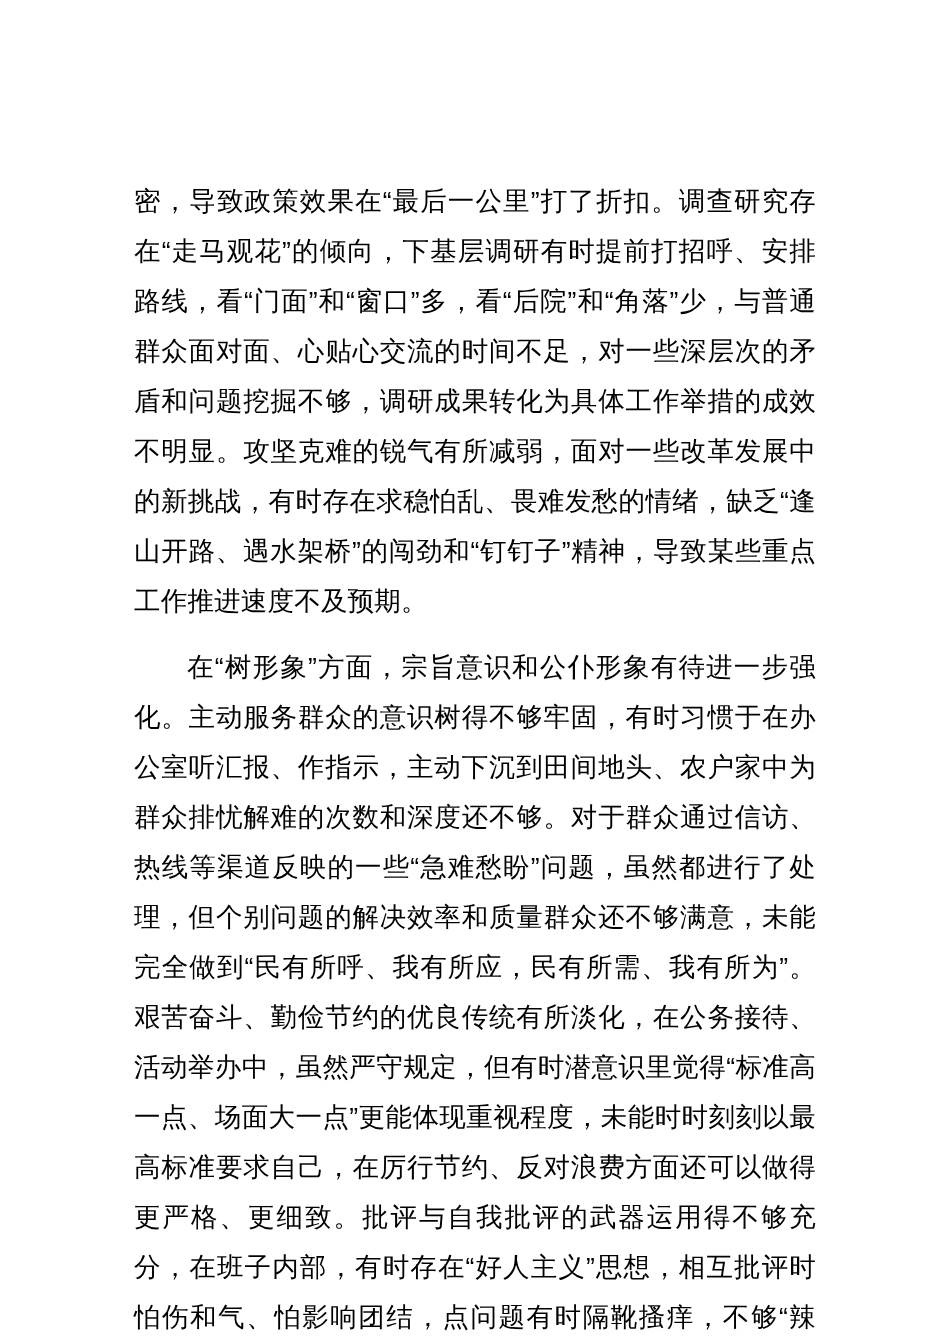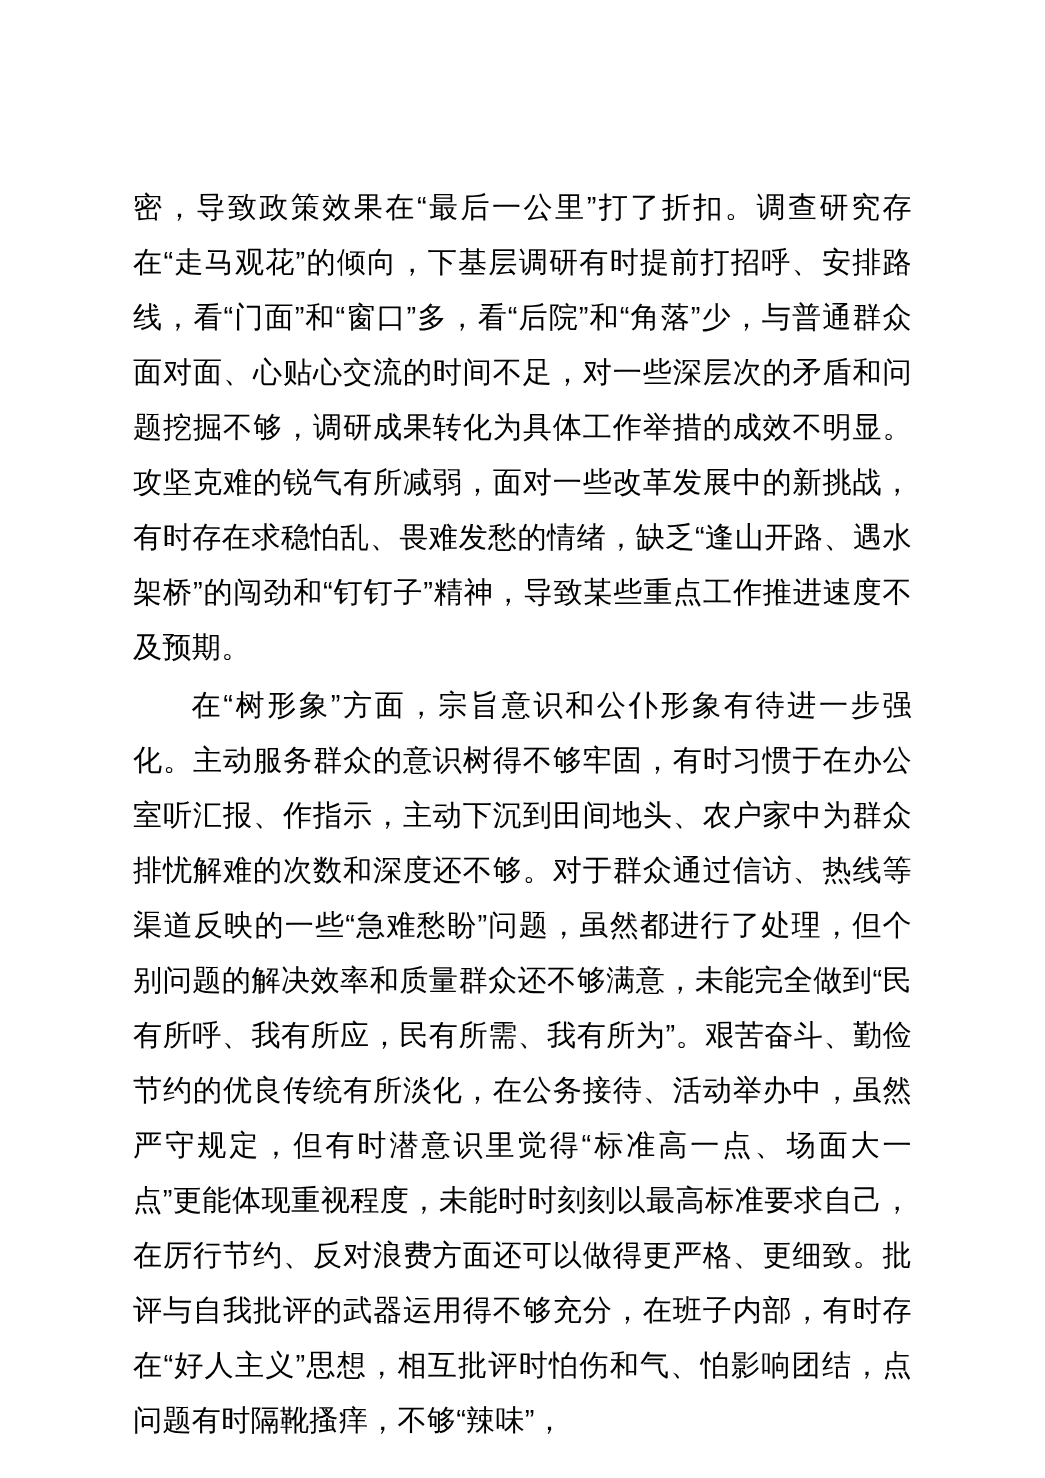--- a/index.html
+++ b/index.html
@@ -24,21 +24,21 @@
   .doc-body {
     font-size: 26.5px;
     line-height: 50px;
     color: #000000;
     text-align: justify;
     text-justify: inter-ideograph;
     letter-spacing: 0.2px;
     font-weight: 400;
   }
   .para {
-    margin: 3px;
+    margin: 16px;
     text-align: justify;
     text-justify: inter-ideograph;
   }
   .para.indent {
     text-indent: 53px;
   }
 </style>
 </head>
 <body>
 

